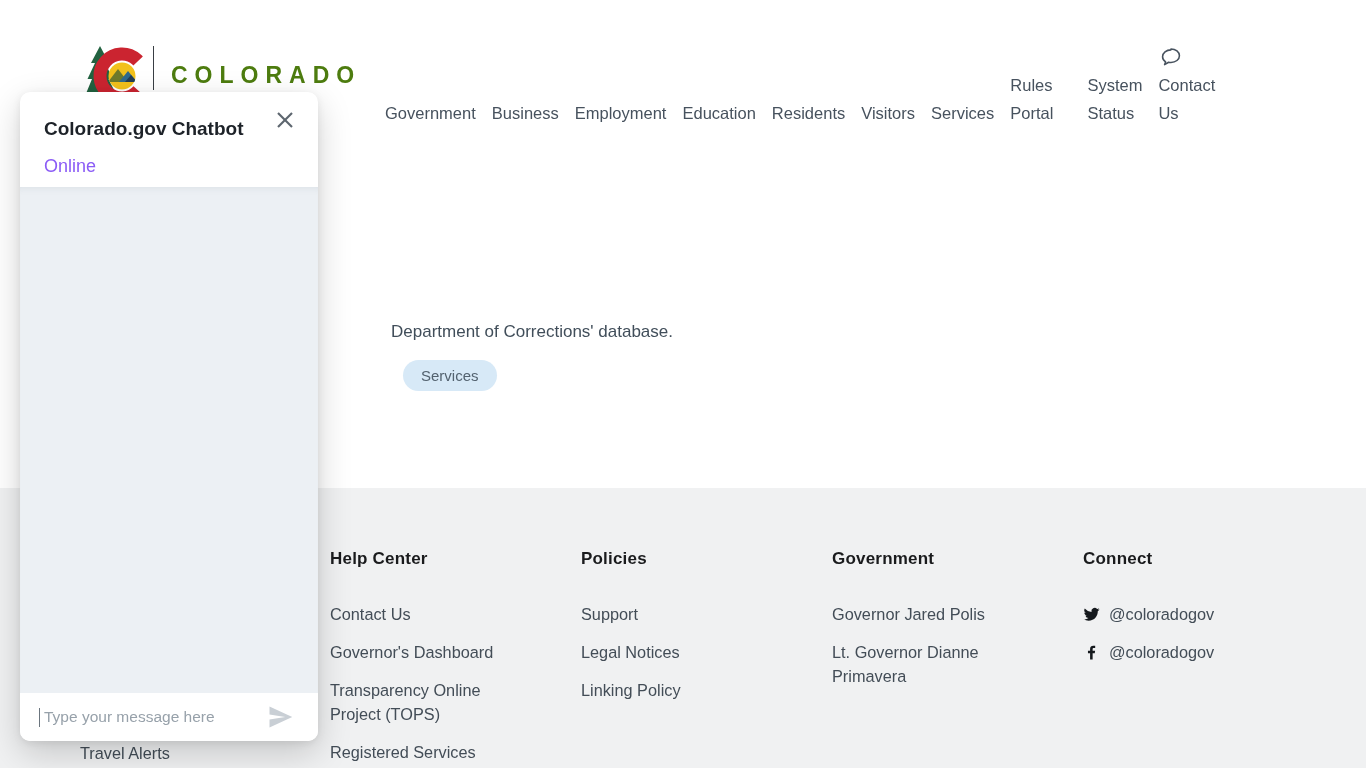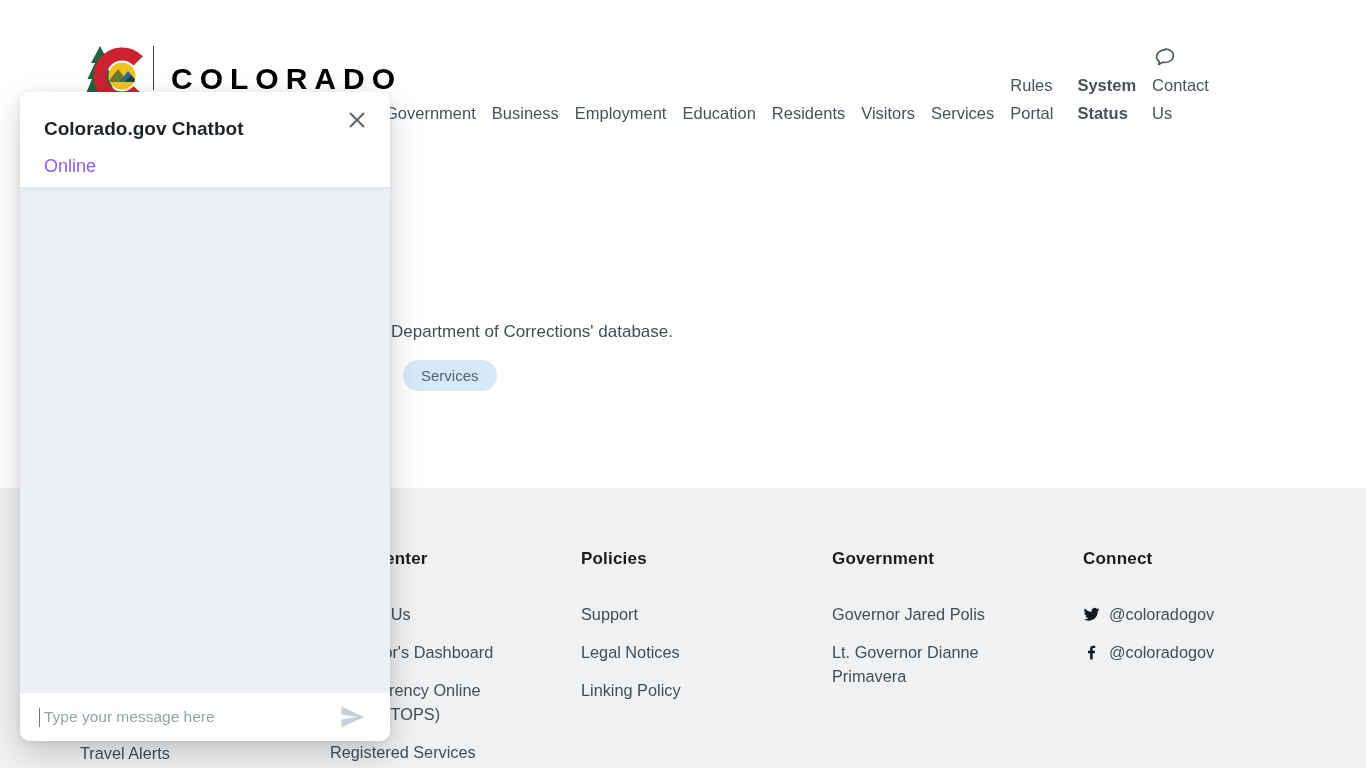--- a/index.html
+++ b/index.html
@@ -10,33 +10,33 @@
     background:#ffffff; font-family:"Liberation Sans", sans-serif;
     -webkit-font-smoothing:antialiased;
   }
   a { text-decoration:none; color:inherit; cursor:pointer; }
 
   
   .logo-link { position:absolute; left:85px; top:46px; display:flex; align-items:flex-start; }
   .logo-mark svg { width:66px; height:64px; display:block; }
   .logo-divider { width:1px; height:44px; background:#393e44; margin-left:2px; }
   .logo-wordmark {
-    font-size:30px; font-weight:700; letter-spacing:7px; color:#000000;
+    font-size:23px; font-weight:700; letter-spacing:7px; color:#4d7c0f;
     margin:16px 0 0 17px; white-space:nowrap;
   }
 
   
   .main-nav {
     position:absolute; left:385px; top:41px; height:86px;
     display:flex; align-items:flex-end; gap:16px;
     font-size:16.5px; color:#47525e;
   }
   .nav-item { line-height:28px; white-space:nowrap; display:block; }
   .nav-item.two-line { white-space:normal; width:min-content; }
-  .nav-item.sys { margin-left:8px;font-weight:bold; }
+  .nav-item.sys { margin-left:18px; }
   .nav-contact { display:flex; flex-direction:column; align-items:flex-start; }
   .nav-contact .bubble { width:22px; height:22px; margin:0 0 3px 2px; }
   .nav-contact .bubble svg { width:22px; height:22px; display:block; }
 
   
   .description {
     position:absolute; left:391px; top:303px;
     font-size:17px; color:#414e5a; line-height:24px;
   }
   .category-chip {
@@ -59,21 +59,21 @@
   .fcol.c0 { left:80px;  top:253px; }
   .fcol.c1 { left:330px; }
   .fcol.c2 { left:581px; }
   .fcol.c3 { left:832px; }
   .fcol.c4 { left:1083px; }
   .social-link { display:flex; align-items:center; gap:9px; color:#434d57; line-height:24px; margin-bottom:14px; }
   .social-link svg { width:17px; height:17px; fill:#15191d; flex:none; }
 
   
   .chatbot-panel {
-    position:absolute; left:20px; top:92px; width:370px; height:649px;
+    position:absolute; left:20px; top:92px; width:298px; height:649px;
     background:#ffffff; border-radius:10px; z-index:50;
     box-shadow:0 12px 34px rgba(0,0,0,.18), 0 2px 8px rgba(0,0,0,.08);
     display:flex; flex-direction:column;
   }
   .chatbot-header { position:relative; height:95px; padding:26px 24px 0 24px; flex:none; }
   .chatbot-title { font-size:19px; font-weight:700; color:#1d2228; }
   .chatbot-status { font-size:18px; color:#8b5cf6; margin-top:16px; }
   .chatbot-close {
     position:absolute; top:16px; right:20px; width:24px; height:24px;
     background:none; border:none; padding:2px; cursor:pointer;

